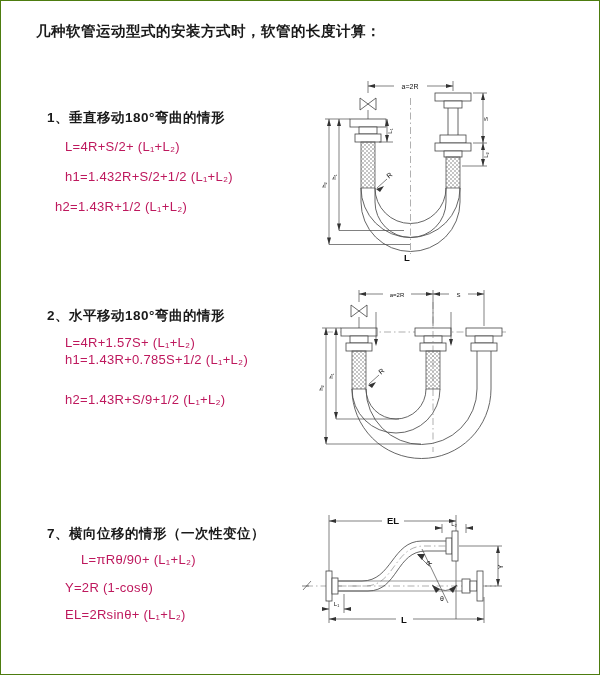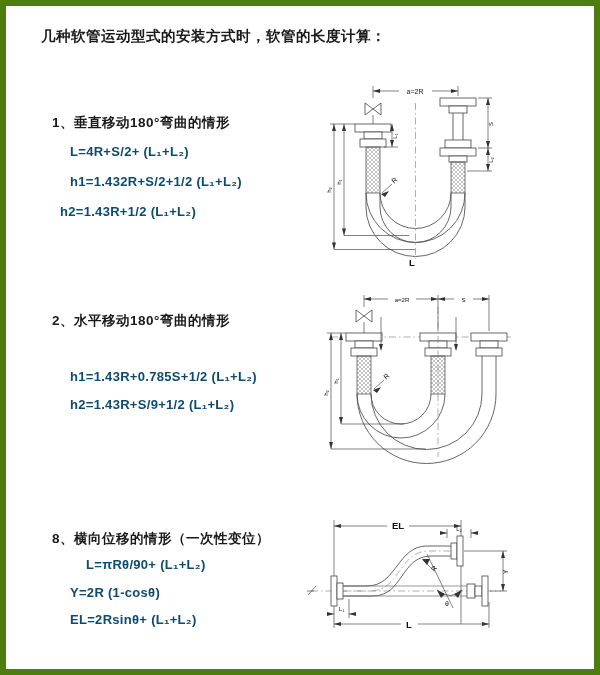--- a/index.html
+++ b/index.html
@@ -1,24 +1,24 @@
 <!DOCTYPE html>
 <html><head>
 <meta charset="utf-8">
 <style>
   html,body{margin:0;padding:0;background:#f2f2f2;}
   .page{
     position:relative;width:600px;height:675px;margin:0 auto;
-    background:#ffffff;border:6px solid #4d7c0f;box-sizing:border-box;
+    background:#ffffff;border:1px solid #4d7c0f;box-sizing:border-box;
     font-family:"Liberation Sans","DejaVu Sans",sans-serif;color:#1a1a1a;
     overflow:hidden;
   }
   .title{position:absolute;left:35px;top:21px;font-size:14.5px;font-weight:bold;letter-spacing:.5px;}
   .heading{position:absolute;font-size:13.5px;font-weight:bold;letter-spacing:.5px;text-align:right;}
-  .formula{position:absolute;font-size:13px;font-weight:bold;letter-spacing:.3px;color:#0c4a6e;}
+  .formula{position:absolute;font-size:13px;font-weight:normal;letter-spacing:.3px;color:#be185d;}
   svg{position:absolute;overflow:visible;}
   .dim{stroke:#4a4a4a;stroke-width:0.7;fill:none;}
   .hl{stroke:#555;stroke-width:0.9;fill:none;}
   .ghost{stroke:#6a6a6a;stroke-width:0.7;fill:none;}
   .fit{stroke:#444;stroke-width:0.8;fill:#ffffff;}
   .cl{stroke:#7a7a7a;stroke-width:0.6;fill:none;stroke-dasharray:7 3 1.5 3;}
   .ah{fill:#333;stroke:none;}
   .dl{font-size:7px;fill:#111;}
   .dls{font-size:6px;fill:#111;}
   .dlb{font-size:9.5px;font-weight:bold;fill:#111;}
@@ -30,24 +30,25 @@
 <div class="page">
 
   <div class="title">几种软管运动型式的安装方式时，软管的长度计算：</div>
 
   <div class="heading" style="left:46px;top:108px">1、垂直移动180°弯曲的情形</div>
   <div class="formula" style="left:64px;top:138px">L=4R+S/2+ (L₁+L₂)</div>
   <div class="formula" style="left:64px;top:168px">h1=1.432R+S/2+1/2 (L₁+L₂)</div>
   <div class="formula" style="left:54px;top:198px">h2=1.43R+1/2 (L₁+L₂)</div>
 
   <div class="heading" style="left:46px;top:306px">2、水平移动180°弯曲的情形</div>
-  <div class="formula" style="left:64px;top:363px">h1=1.43R+0.785S+1/2 (L₁+L₂)</div>
+  <div class="formula" style="left:64px;top:334px">L=4R+1.57S+ (L₁+L₂)</div>
+  <div class="formula" style="left:64px;top:351px">h1=1.43R+0.785S+1/2 (L₁+L₂)</div>
   <div class="formula" style="left:64px;top:391px">h2=1.43R+S/9+1/2 (L₁+L₂)</div>
 
-  <div class="heading" style="left:46px;top:524px">8、横向位移的情形（一次性变位）</div>
+  <div class="heading" style="left:46px;top:524px">7、横向位移的情形（一次性变位）</div>
   <div class="formula" style="left:80px;top:551px">L=πRθ/90+ (L₁+L₂)</div>
   <div class="formula" style="left:64px;top:579px">Y=2R (1-cosθ)</div>
   <div class="formula" style="left:64px;top:606px">EL=2Rsinθ+ (L₁+L₂)</div>
 
   <svg style="left:300px;top:72px" width="215" height="190" viewBox="0 0 215 190">
     <defs>
       <pattern id="braid" width="4" height="4" patternUnits="userSpaceOnUse">
         <path d="M0,4 L4,0 M0,0 L4,4" stroke="#8a8a8a" stroke-width="0.5"></path>
       </pattern>
     </defs>

